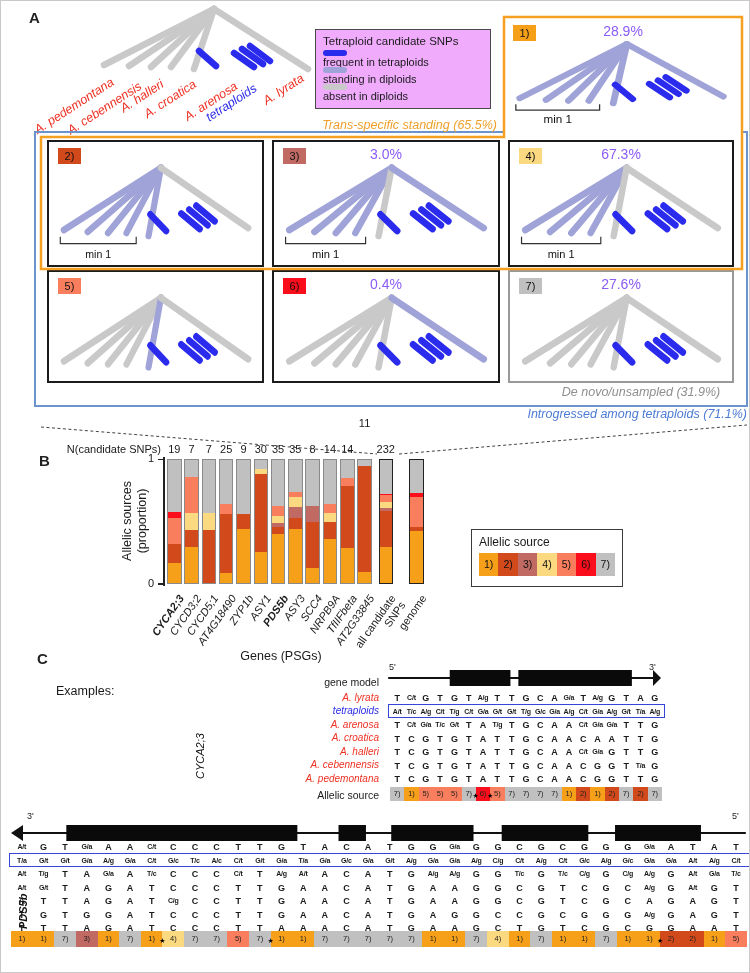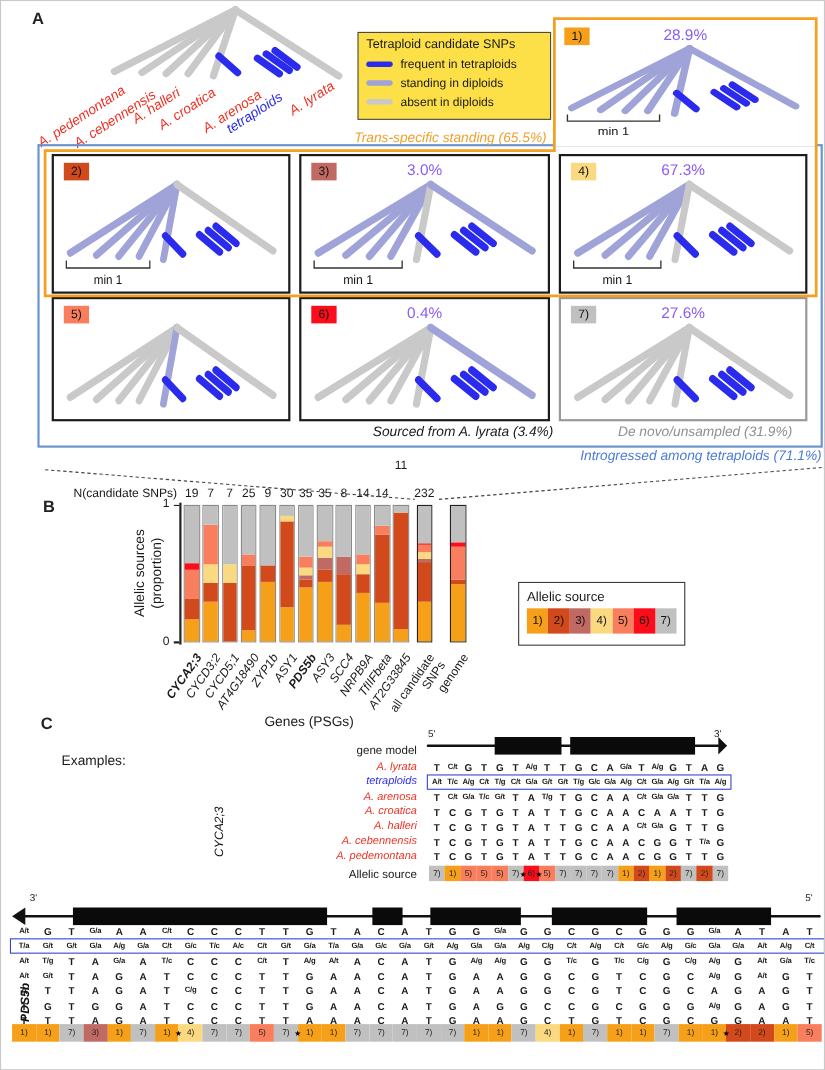--- a/index.html
+++ b/index.html
@@ -3,24 +3,24 @@
 <meta charset="utf-8">
 <style>
   html,body{margin:0;padding:0;background:#e9e9e9;}
   .page{position:relative;width:750px;height:973px;background:#ffffff;
         font-family:"Liberation Sans",sans-serif;color:#1a1a1a;
         border:1px solid #c9c9c9;box-sizing:border-box;overflow:hidden;}
   .abs{position:absolute;}
   .panel-letter{position:absolute;font-size:15px;font-weight:bold;color:#222;}
   .sp-label{position:absolute;white-space:nowrap;font-style:italic;font-size:12.5px;
             transform:rotate(-33deg);transform-origin:100% 0;}
-  .legend-a{position:absolute;left:324px;top:28px;width:176px;height:80px;background:#fde047;
+  .legend-a{position:absolute;left:314px;top:28px;width:176px;height:80px;background:#f0abfc;
             border:1.5px solid #4a4a4a;box-sizing:border-box;padding:5px 7px;z-index:4;}
   .legend-a .ttl{font-size:11.5px;margin-bottom:3px;}
-  .legend-a .item{display:flex;align-items:center;height:17px;}
+  .legend-a .item{display:flex;align-items:flex-start;height:17px;flex-direction:column;}
   .legend-a .sw{width:24px;height:5.5px;border-radius:3px;margin-right:7px;flex:0 0 auto;}
   .legend-a .lbl{font-size:11px;}
   .trans-label{position:absolute;left:250px;top:117px;width:246px;text-align:right;
                font-style:italic;font-size:12.5px;z-index:4;}
   .intro-label{position:absolute;left:430px;top:406px;width:316px;text-align:right;
                font-style:italic;font-size:12.5px;z-index:4;}
   .bluebox{position:absolute;left:33px;top:130px;width:714px;height:276px;
            border:2px solid #6B94CE;box-sizing:border-box;z-index:0;}
   .panelbox{position:absolute;background:#fff;box-sizing:border-box;z-index:2;}
   .badge{position:absolute;left:9px;top:6px;min-width:19px;height:16px;font-size:11px;
@@ -221,21 +221,20 @@
           <line x1="120" y1="6" x2="106" y2="76" stroke="#C9C9C9" stroke-width="7" stroke-linecap="round"></line>
           <line x1="120" y1="6" x2="219" y2="68" stroke="#C9C9C9" stroke-width="7" stroke-linecap="round"></line>
           <line x1="108" y1="54" x2="126" y2="71" stroke="#2B2BEE" stroke-width="7" stroke-linecap="round"></line>
           <line x1="143" y1="53" x2="164" y2="69" stroke="#2B2BEE" stroke-width="7" stroke-linecap="round"></line>
           <line x1="152" y1="49" x2="173" y2="65" stroke="#2B2BEE" stroke-width="7" stroke-linecap="round"></line>
           <line x1="160" y1="45" x2="181" y2="61" stroke="#2B2BEE" stroke-width="7" stroke-linecap="round"></line>
         </svg>
       </div>
     </div>
 
-  <div class="caption" style="left:305px;top:384px;width:230px;">Sourced from A. lyrata (3.4%)</div>
   <div class="caption" style="left:535px;top:384px;width:210px;color:#8F8F8F;">De novo/unsampled (31.9%)</div>
 
   <svg class="overlay-svg" width="750" height="973">
     <path d="M503,16 H741 V268 H40 V136 H503 Z" fill="none" stroke="#F5A021" stroke-width="2.5"></path>
     <path d="M40,426 L376,453" fill="none" stroke="#444" stroke-width="1" stroke-dasharray="3 2.5"></path>
     <path d="M398,453 L746,424" fill="none" stroke="#444" stroke-width="1" stroke-dasharray="3 2.5"></path>
   </svg>
 
   <div class="panel-letter" style="left:38px;top:451px;">B</div>
   <div class="nlabel">N(candidate SNPs)</div>

